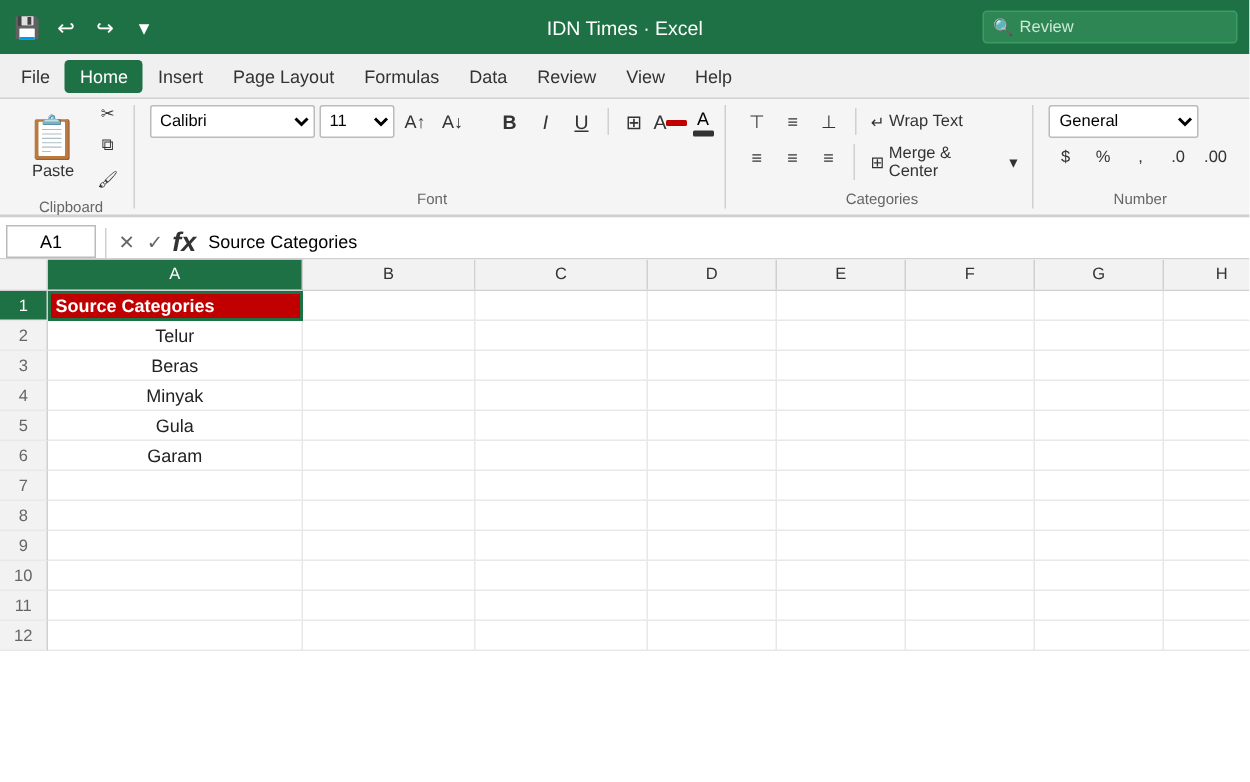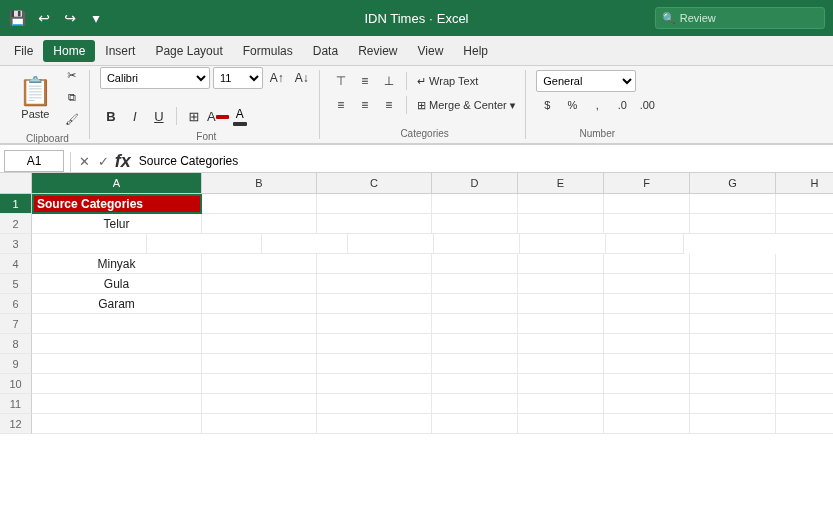--- a/index.html
+++ b/index.html
@@ -344,21 +344,21 @@
             <div class="tb-btn-small">✂</div>
             <div class="tb-btn-small">⧉</div>
             <div class="tb-btn-small">🖌</div>
           </div>
         </div>
       </div>
       <div class="toolbar-group-label">Clipboard</div>
     </div>
 
     <div class="toolbar-group" style="min-width:180px;">
-      <div style="display:flex;flex-direction:column;gap:16px;width:100%;">
+      <div style="display:flex;flex-direction:row;gap:16px;width:100%;">
         <div style="display:flex;align-items:center;gap:3px;">
           <select class="font-select">
             <option>Calibri</option>
           </select>
           <select class="font-size-select">
             <option>11</option>
           </select>
           <div class="font-btn" style="font-size:12px;">A↑</div>
           <div class="font-btn" style="font-size:12px;">A↓</div>
         </div>
@@ -472,20 +472,21 @@
       <div class="cell col-C"></div>
       <div class="cell col-D"></div>
       <div class="cell col-E"></div>
       <div class="cell col-F"></div>
       <div class="cell col-G"></div>
       <div class="cell col-H"></div>
     </div>
 
     <div class="sheet-row">
       <div class="row-num">3</div>
+      <div class="cell col-A center">Beras</div>
       <div class="cell col-B"></div>
       <div class="cell col-C"></div>
       <div class="cell col-D"></div>
       <div class="cell col-E"></div>
       <div class="cell col-F"></div>
       <div class="cell col-G"></div>
       <div class="cell col-H"></div>
     </div>
 
     <div class="sheet-row">

